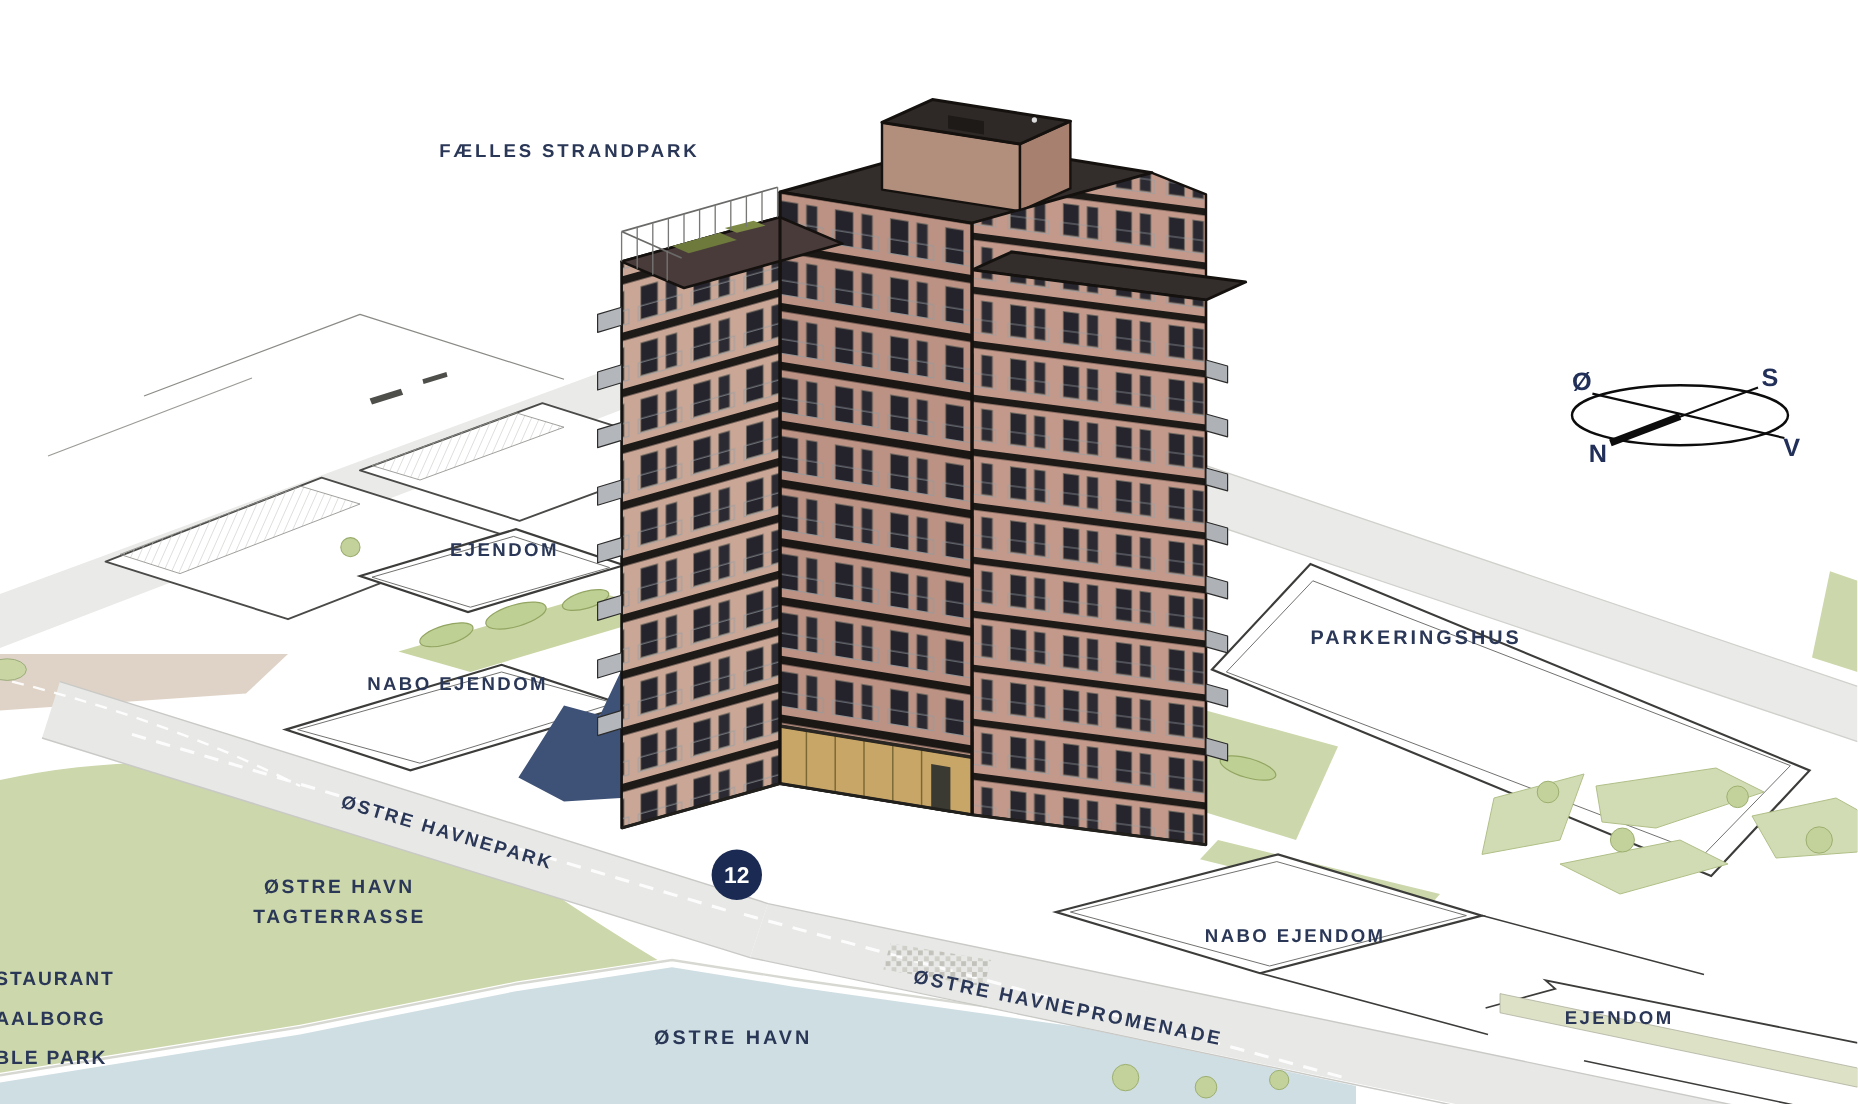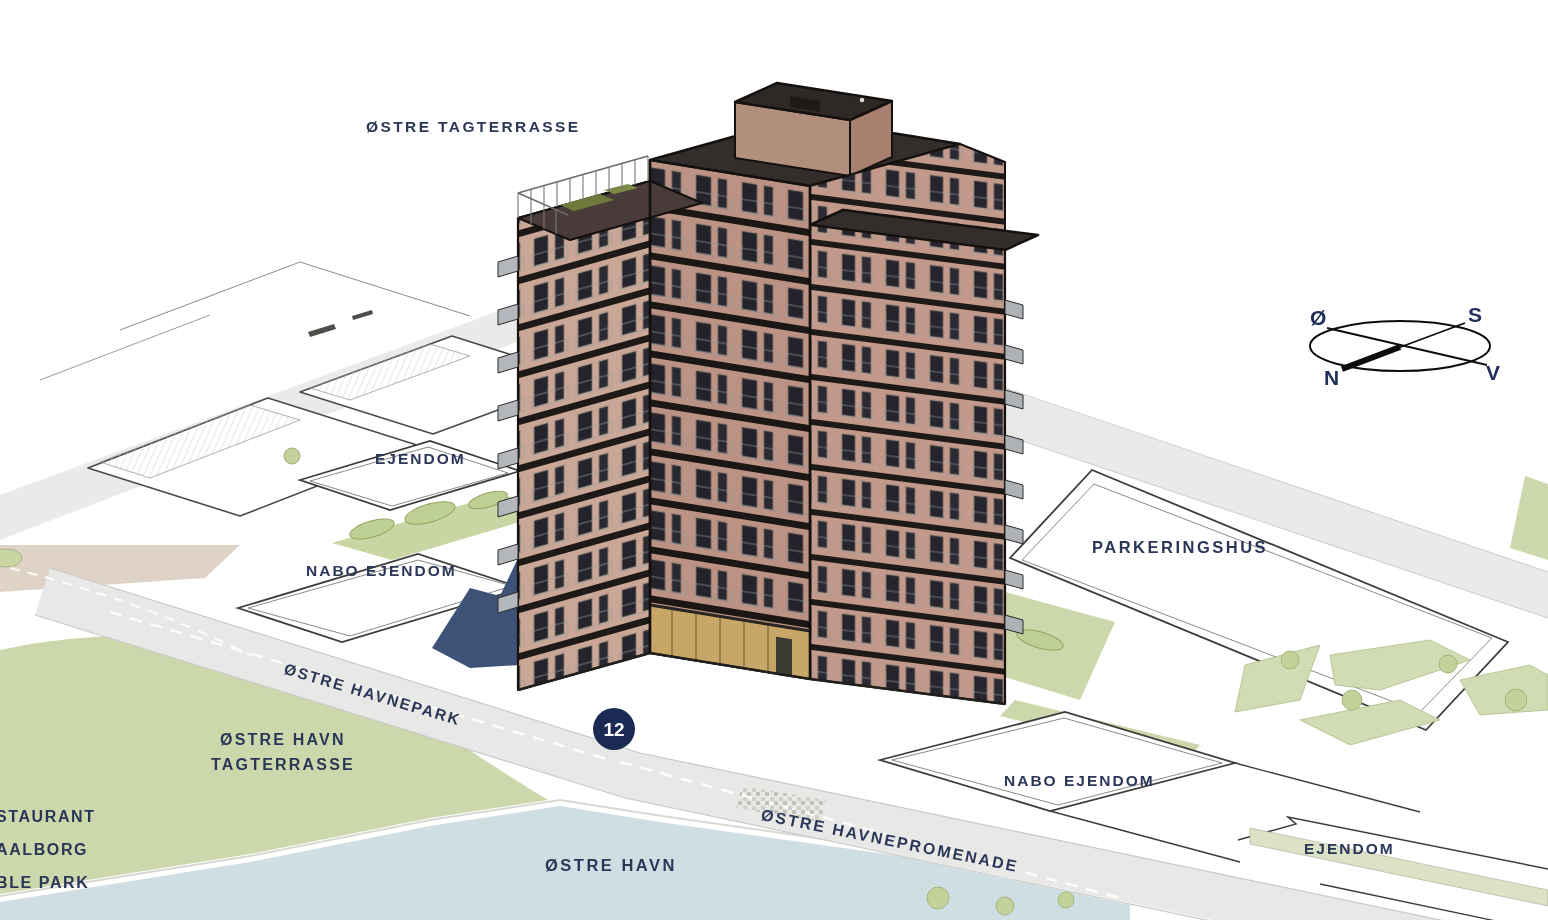--- a/index.html
+++ b/index.html
@@ -204,21 +204,21 @@
     <line x1="1327" y1="328" x2="1487" y2="365" stroke="#0c0c0c" stroke-width="1.8"></line>
     <line x1="1465" y1="323" x2="1347" y2="367" stroke="#0c0c0c" stroke-width="1.8"></line>
     <line x1="1400" y1="347" x2="1342" y2="369" stroke="#0c0c0c" stroke-width="6"></line>
     <text x="1310" y="325" font-family="Liberation Sans, sans-serif" font-size="21" font-weight="600" fill="#223059">Ø</text>
     <text x="1468" y="322" font-family="Liberation Sans, sans-serif" font-size="21" font-weight="600" fill="#223059">S</text>
     <text x="1324" y="385" font-family="Liberation Sans, sans-serif" font-size="21" font-weight="600" fill="#223059">N</text>
     <text x="1486" y="380" font-family="Liberation Sans, sans-serif" font-size="21" font-weight="600" fill="#223059">V</text>
   </g>
 </svg>
 
-  <div class="lbl small" style="left:366px;top:118px;letter-spacing:2.4px;">ØSTRE TAGTERRASSE</div>
+  <div class="lbl small" style="left:366px;top:118px;letter-spacing:2.4px;">FÆLLES STRANDPARK</div>
 
   <div class="lbl small" style="left:375px;top:450px;">EJENDOM</div>
 
   <div class="lbl small" style="left:306px;top:562px;">NABO EJENDOM</div>
 
   <div class="lbl small" style="left:287px;top:660px;transform:rotate(16.5deg);">ØSTRE HAVNEPARK</div>
 
   <div class="stack">
     <div class="lbl" style="left:220px;top:731px;">ØSTRE HAVN</div>
     <div class="lbl" style="left:211px;top:756px;">TAGTERRASSE</div>
@@ -229,16 +229,16 @@
     <div class="lbl" style="left:-4px;top:841px;letter-spacing:1.6px;">AALBORG</div>
     <div class="lbl" style="left:-4px;top:874px;letter-spacing:1.6px;">BLE PARK</div>
   </div>
 
   <div class="lbl big" style="left:545px;top:856px;">ØSTRE HAVN</div>
 
   <div class="lbl" style="left:763px;top:806px;transform:rotate(11.5deg);">ØSTRE HAVNEPROMENADE</div>
 
   <div class="lbl small" style="left:1004px;top:772px;">NABO EJENDOM</div>
 
-  <div class="lbl big" style="left:1092px;top:538px;">PARKERINGSHUS</div>
+  <div class="lbl big" style="left:1092px;top:523px;">PARKERINGSHUS</div>
 
   <div class="lbl small" style="left:1304px;top:840px;">EJENDOM</div>
 </div>
 
 </body></html>

